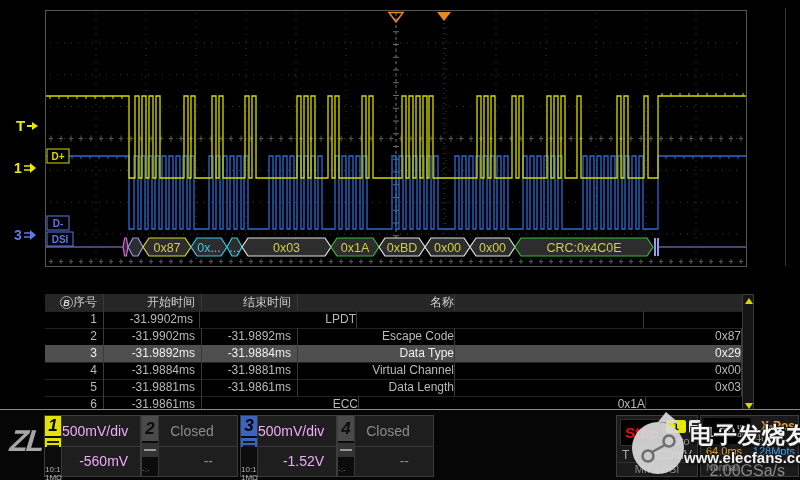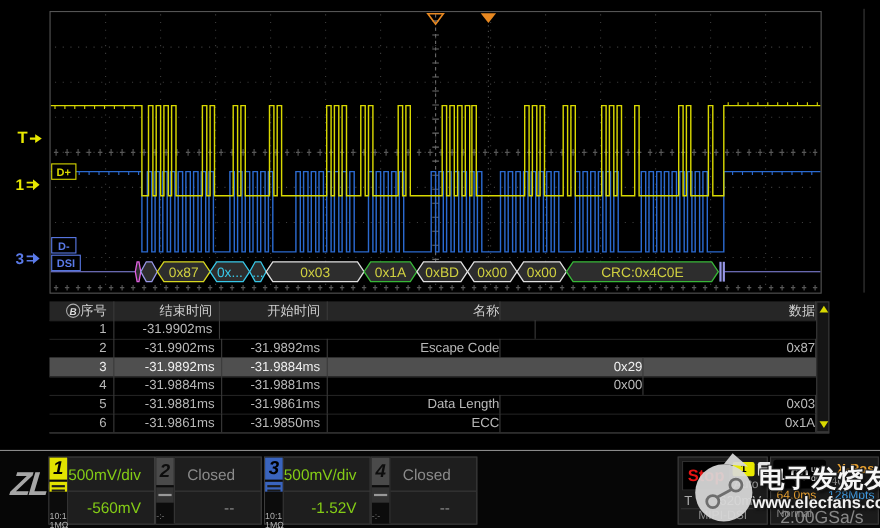--- a/index.html
+++ b/index.html
@@ -44,21 +44,21 @@
   .ch-badge{height:25px;display:flex;align-items:center;justify-content:center;
             font-style:italic;font-weight:bold;font-size:17px;color:#000;}
   .ch-coup{height:14px;margin-top:2px;}
   .ch-coup .cl1{margin:3px 2px 0 2px;border-top:2px solid #1a1a1a;}
   .ch-coup .cl2{margin:2px 2px 0 2px;border-top:2px dashed #1a1a1a;}
   .ch-coup.off .cl1{border-top:2px solid #999;margin-top:6px;}
   .ch-probe{font-size:8px;line-height:8px;color:#b5b5b5;padding-top:19px;white-space:pre-line;}
   .ch-extra{font-size:8px;color:#777;margin-top:auto;padding-bottom:2px;}
   .ch-vals{flex:1;display:flex;flex-direction:column;}
   .ch-scale,.ch-offset{flex:1;display:flex;align-items:center;justify-content:flex-end;
-            padding-right:24px;font-size:14px;color:#84cc16;}
+            padding-right:24px;font-size:14px;color:#f0abfc;}
   .ch-scale{border-bottom:1px solid #383838;}
   .off .ch-scale{justify-content:center;padding-right:12px;color:#8b8b8b;}
   .off .ch-offset{padding-right:24px;color:#8b8b8b;}
   #trigpanel{position:absolute;left:616px;top:5px;width:82px;height:62px;background:#1b1b1b;
              border:1px solid #3c3c3c;box-sizing:border-box;}
   #stopbox{position:absolute;left:3px;top:3px;width:42px;height:25px;background:#000;
            border:1px solid #2e2e2e;color:#e81414;font-weight:bold;font-size:15px;
            display:flex;align-items:center;justify-content:center;}
   #trig-src{position:absolute;left:49px;top:4px;width:20px;height:13px;background:#e8e800;
             border-radius:2px;color:#000;font-weight:bold;font-size:10px;text-align:center;line-height:13px;}
@@ -512,63 +512,64 @@
         <rect x="1" y="205" width="22" height="14" fill="#000" stroke="#5a7ae8" stroke-width="1"></rect>
         <text x="12" y="216" text-anchor="middle" font-size="10" font-weight="bold" font-family="Liberation Sans,sans-serif" fill="#5a7ae8">D-</text>
         <rect x="1" y="221" width="26" height="14" fill="#000" stroke="#5a7ae8" stroke-width="1"></rect>
         <text x="14" y="232" text-anchor="middle" font-size="10" font-weight="bold" font-family="Liberation Sans,sans-serif" fill="#5a7ae8">DSI</text>
         <polygon points="343,1.5 357,1.5 350,11" fill="none" stroke="#e88820" stroke-width="1.5"></polygon>
         <polygon points="391,1 405,1 398,10" fill="#e88820"></polygon>
       </svg>
     </div>
   <div class="edge-line"></div>
 
-  <div id="table" style="height: 119px;">
+  <div id="table" style="height: 119px; margin-top: 20px;">
       <div class="trow hdr" style="top:0px">
         <div class="tcell r" style="width:59px"><span class="bus-icon">B</span>序号</div>
+        <div class="tcell r" style="width:98px">开始时间</div>
         <div class="tcell r" style="width:96px">结束时间</div>
-        <div class="tcell r" style="width:98px">开始时间</div>
         <div class="tcell l" style="width:157px">名称</div>
-        <div class="tcell l" style="width:287px">数据</div>
       </div>
       <div class="trow " style="top:17px">
         <div class="tcell r" style="width:59px">1</div>
         <div class="tcell r" style="width:96px">-31.9902ms</div>
+        <div class="tcell l" style="width:157px">LPDT</div>
         <div class="tcell l" style="width:287px"></div>
       </div>
       <div class="trow " style="top:34px">
         <div class="tcell r" style="width:59px">2</div>
         <div class="tcell r" style="width:98px">-31.9902ms</div>
         <div class="tcell r" style="width:96px">-31.9892ms</div>
         <div class="tcell l" style="width:157px">Escape Code</div>
         <div class="tcell l" style="width:287px">0x87</div>
       </div>
       <div class="trow sel" style="top:51px">
         <div class="tcell r" style="width:59px">3</div>
         <div class="tcell r" style="width:98px">-31.9892ms</div>
         <div class="tcell r" style="width:96px">-31.9884ms</div>
+        <div class="tcell l" style="width:157px">Data Type</div>
         <div class="tcell l" style="width:287px">0x29</div>
       </div>
       <div class="trow " style="top:68px">
         <div class="tcell r" style="width:59px">4</div>
         <div class="tcell r" style="width:98px">-31.9884ms</div>
         <div class="tcell r" style="width:96px">-31.9881ms</div>
+        <div class="tcell l" style="width:157px">Virtual Channel</div>
         <div class="tcell l" style="width:287px">0x00</div>
       </div>
       <div class="trow " style="top:85px">
         <div class="tcell r" style="width:59px">5</div>
         <div class="tcell r" style="width:98px">-31.9881ms</div>
         <div class="tcell r" style="width:96px">-31.9861ms</div>
         <div class="tcell l" style="width:157px">Data Length</div>
         <div class="tcell l" style="width:287px">0x03</div>
       </div>
       <div class="trow " style="top:102px">
         <div class="tcell r" style="width:59px">6</div>
         <div class="tcell r" style="width:98px">-31.9861ms</div>
-        <div class="tcell r" style="width:96px">-31.9850ms</div>
         <div class="tcell l" style="width:157px">ECC</div>
         <div class="tcell l" style="width:287px">0x1A</div>
       </div>
       <div id="tscroll" style="height:119px">
            <div class="sarrow up"></div>
            <div class="sarrow dn"></div>
       </div>
     </div>
 
   <div id="sepline"></div>

